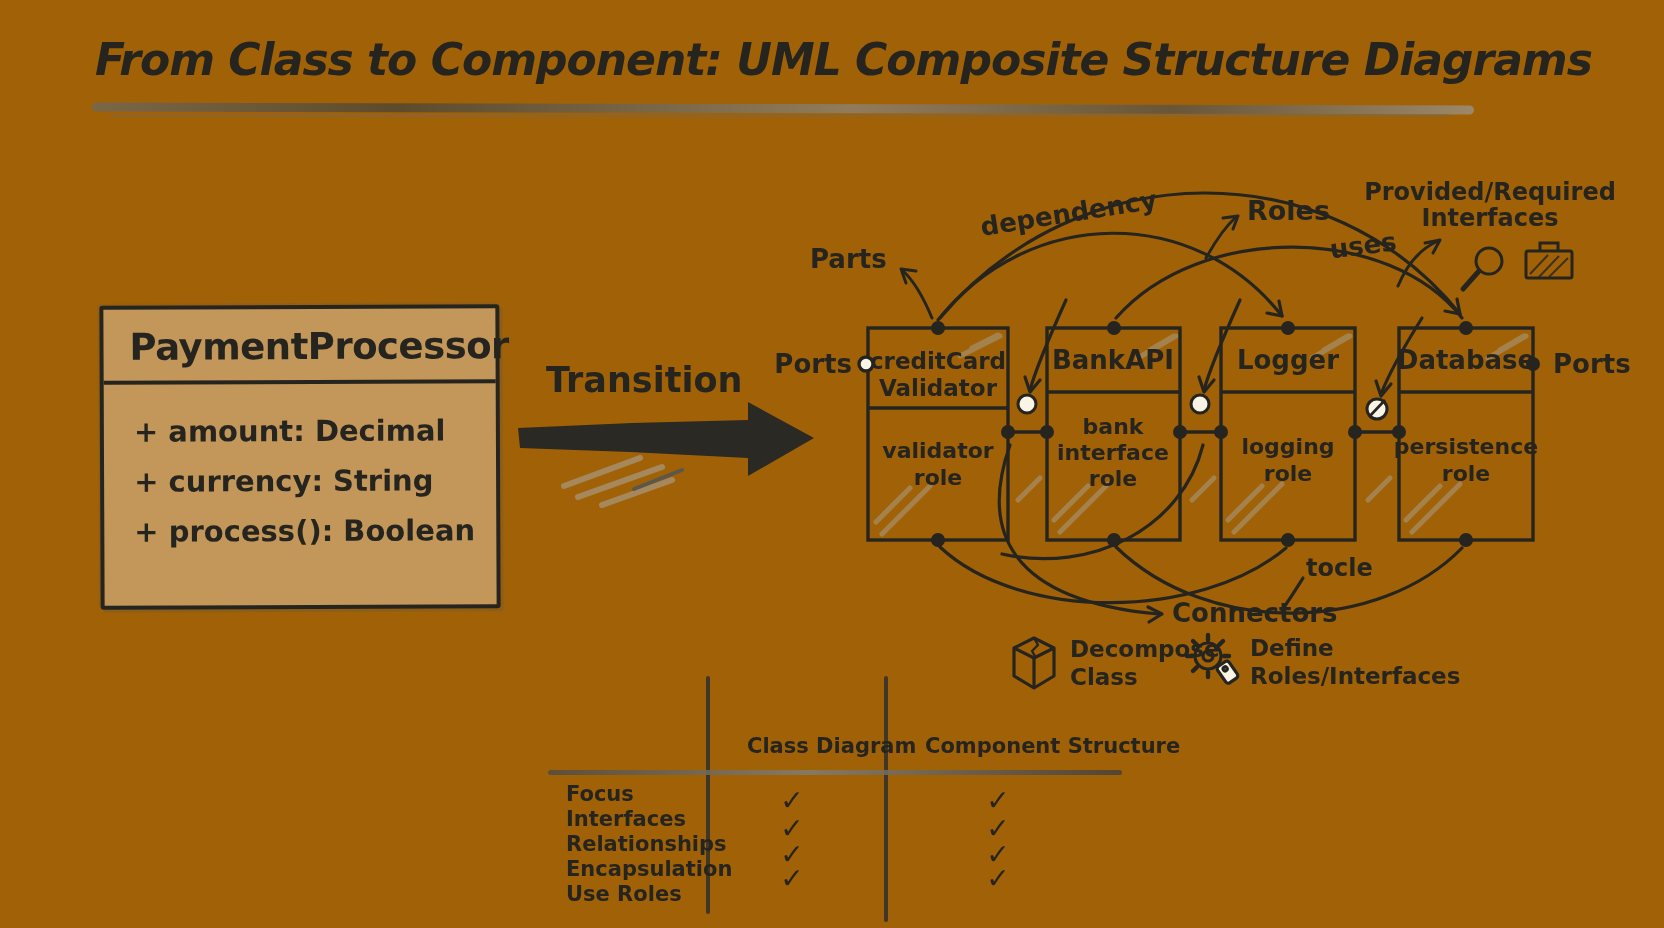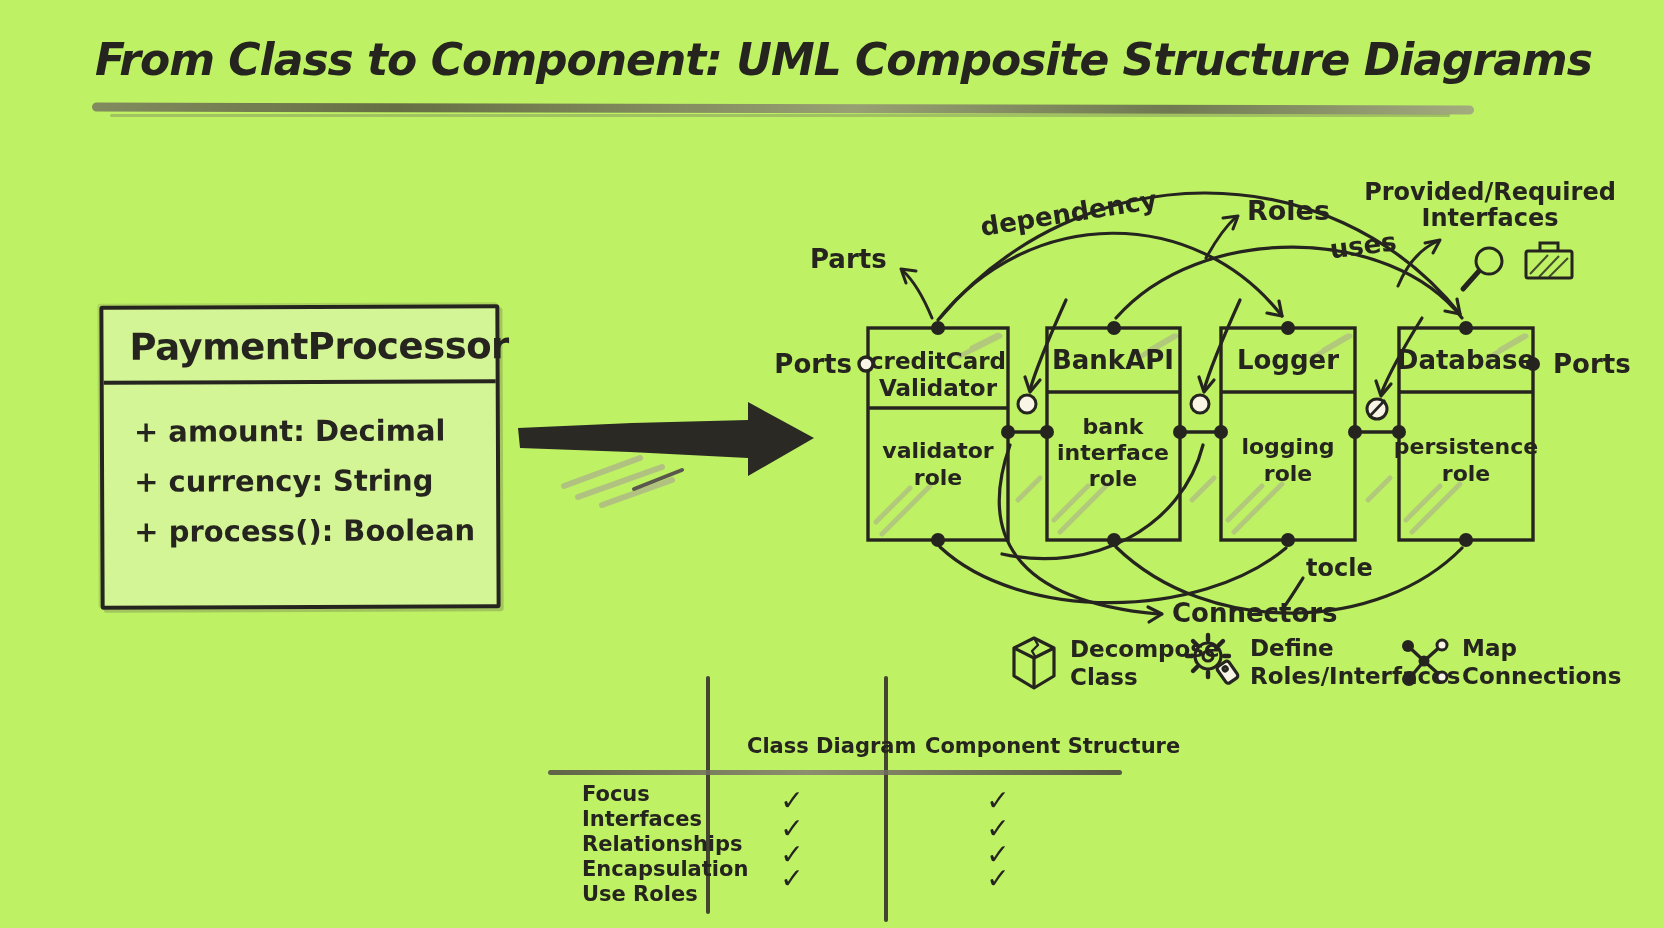--- a/index.html
+++ b/index.html
@@ -1,18 +1,18 @@
 <!DOCTYPE html>
 <html><head>
 <meta charset="utf-8">
 <style>
   html,body{margin:0;padding:0;background:#d8d4c8;}
   #canvas{
     position:relative;width:1664px;height:928px;overflow:hidden;
-    background:#bef264;
+    background:#a16207;
     font-family:"DejaVu Sans","Liberation Sans",sans-serif;
     color:#26241f;
   }
   .abs{position:absolute;}
   
   #main-title{
     left:95px;top:34px;width:1430px;
     font-size:44px;font-weight:700;font-style:italic;
     letter-spacing:-1px;white-space:nowrap;
   }
@@ -45,21 +45,21 @@
   
   .step{display:flex;align-items:center;gap:10px;}
   .step-label{font-size:23px;line-height:28px;font-weight:600;white-space:nowrap;}
   
   .tbl-line{background:#35322b;}
   #tbl-hrule{left:548px;top:770px;width:574px;height:5px;border-radius:3px;
     background:linear-gradient(90deg,#504c42,#827d6f 45%,#44403a);opacity:.85;}
   #tbl-vline1{left:706px;top:676px;width:4px;height:238px;border-radius:2px;opacity:.9;}
   #tbl-vline2{left:884px;top:676px;width:4px;height:246px;border-radius:2px;opacity:.9;}
   .tbl-header{top:734px;font-size:21px;font-weight:700;text-align:center;white-space:nowrap;margin-left:35px;}
-  .tbl-rowlabel{left:566px;font-size:21px;font-weight:600;white-space:nowrap;margin-left:16px;}
+  .tbl-rowlabel{left:566px;font-size:21px;font-weight:600;white-space:nowrap;}
   .tbl-check{width:44px;text-align:center;font-size:28px;font-weight:700;}
   
   svg{overflow:visible;}
   svg text{font-family:"DejaVu Sans","Liberation Sans",sans-serif;fill:#26241f;font-weight:600;}
   .ink{stroke:#26241f;}
   .pencil{stroke:#a8a294;}
 </style>
 </head>
 <body>
 
@@ -71,20 +71,21 @@
 
   <div class="abs" id="class-box">
     <div id="class-box-title">PaymentProcessor</div>
     <div id="class-box-attrs">
       <div class="attr">+ amount: Decimal</div>
       <div class="attr">+ currency: String</div>
       <div class="attr">+ process(): Boolean</div>
     </div>
   </div>
 
+  <div class="abs" id="transition-label">Transition</div>
   <svg class="abs" style="left:512px;top:392px" width="310" height="125" viewBox="0 0 310 125">
     <polygon points="6,36 120,31 236,28 236,10 302,46 236,84 236,66 118,60 8,56" fill="#2b2923"></polygon>
     <g class="pencil" stroke-width="6" stroke-linecap="round" opacity=".6" fill="none">
       <path d="M 52,94 L 128,66"></path>
       <path d="M 66,105 L 150,75"></path>
       <path d="M 90,113 L 160,88"></path>
     </g>
     <path d="M 122,97 L 170,78" stroke="#5b574d" stroke-width="4" stroke-linecap="round" fill="none"></path>
   </svg>
 
@@ -263,39 +264,20 @@
           <circle cx="7" cy="6" r="2"></circle>
         </g>
       </g>
     </svg>
     <div class="step-label">
       <div>Define</div>
       <div>Roles/Interfaces</div>
     </div>
   </div>
 
-  <div class="abs step" style="left:1398px;top:634px">
-    <svg width="54" height="52" viewBox="0 0 54 52">
-      <g class="ink" stroke-width="3.4">
-        <line x1="26" y1="25" x2="10" y2="10"></line>
-          <line x1="26" y1="25" x2="44" y2="9"></line>
-        <line x1="26" y1="25" x2="11" y2="43"></line>
-          <line x1="26" y1="25" x2="44" y2="41"></line>
-      </g>
-      <circle cx="26" cy="25" r="5.5" fill="#26241f"></circle>
-      <circle cx="10" cy="10" r="6" fill="#26241f"></circle>
-      <circle cx="11" cy="43" r="7" fill="#26241f"></circle>
-      <circle cx="44" cy="9" r="5" fill="#f8f4e6" class="ink" stroke-width="3"></circle>
-      <circle cx="44" cy="41" r="5" fill="#f8f4e6" class="ink" stroke-width="3"></circle>
-    </svg>
-    <div class="step-label">
-      <div>Map</div>
-      <div>Connections</div>
-    </div>
-  </div>
 
   <div class="abs tbl-line" id="tbl-vline1"></div>
   <div class="abs tbl-line" id="tbl-vline2"></div>
   <div class="abs" id="tbl-hrule"></div>
 
   <div class="abs tbl-header" style="left:712px;width:168px">Class Diagram</div>
   <div class="abs tbl-header" style="left:890px;width:226px">Component Structure</div>
 
   <div class="abs tbl-rowlabel" style="top:782px">Focus</div>
   <div class="abs tbl-rowlabel" style="top:807px">Interfaces</div>

